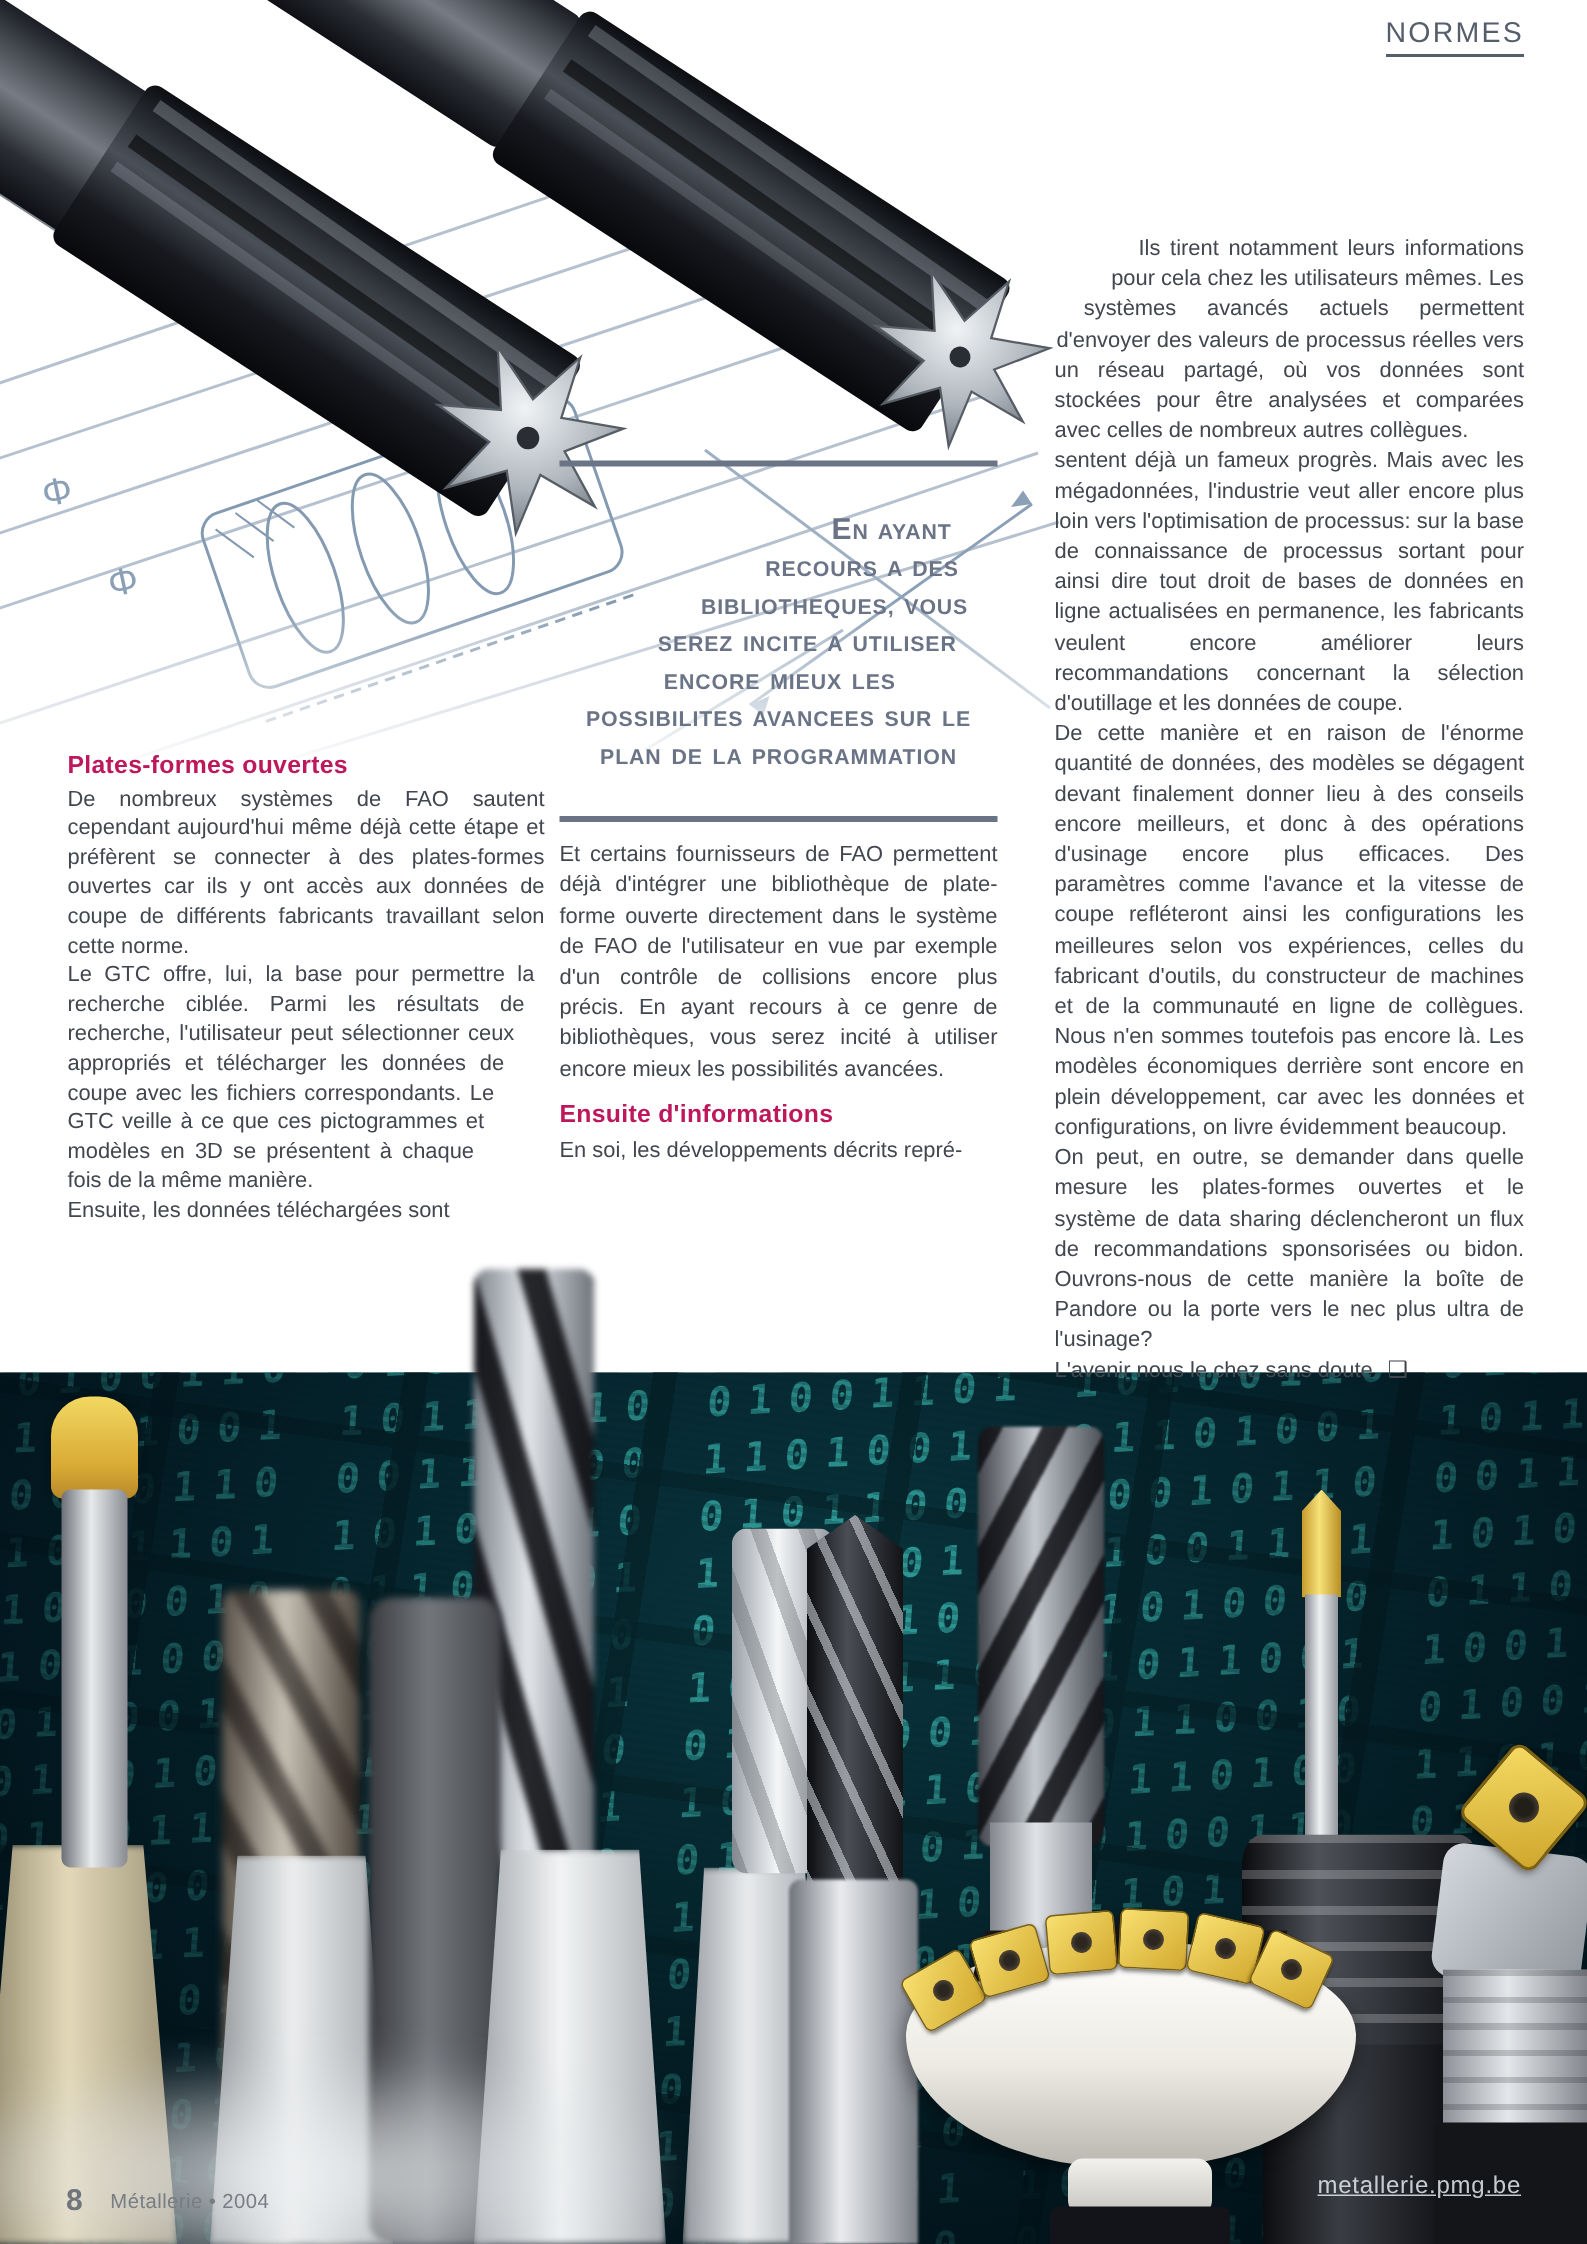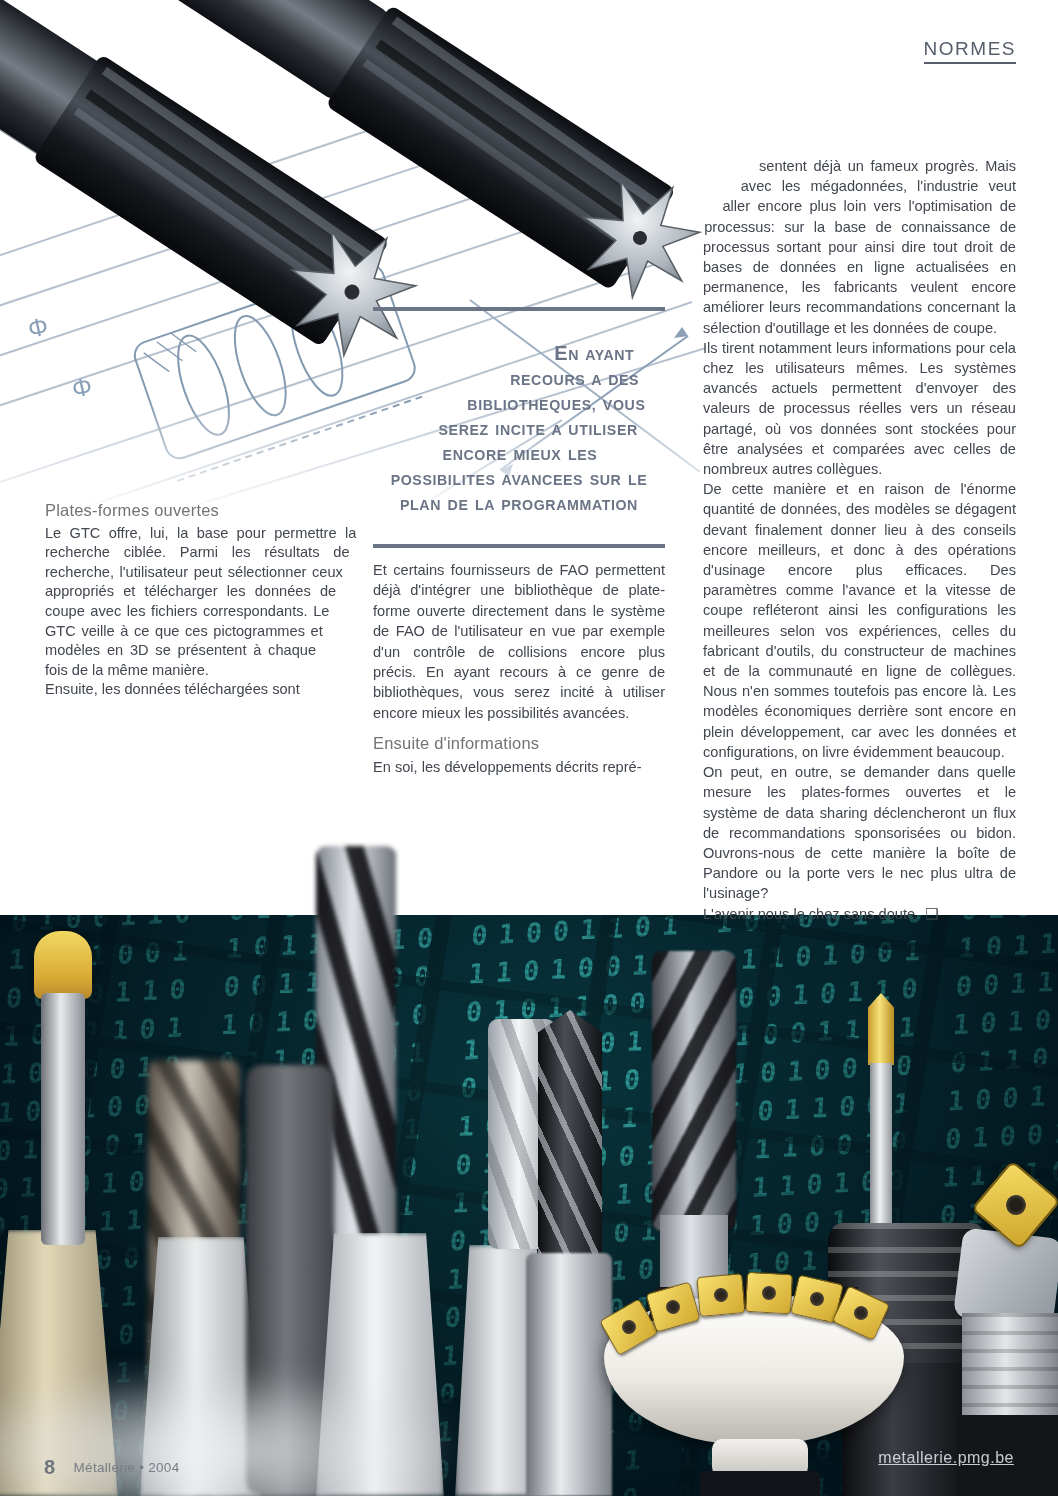--- a/index.html
+++ b/index.html
@@ -1,29 +1,29 @@
 <!DOCTYPE html>
 <html><head>
 <meta charset="utf-8">
 <style>
   html,body{margin:0;padding:0;background:#e8e8e8;}
   .page{position:relative;width:1058px;height:1496px;margin:0 auto;background:#ffffff;overflow:hidden;
         font-family:"Liberation Sans",sans-serif;color:#3f444d;}
   
-  .normes{position:absolute;top:38px;right:42px;font-size:19px;letter-spacing:1.5px;color:#565d6b;
+  .normes{position:absolute;top:12px;right:42px;font-size:19px;letter-spacing:1.5px;color:#565d6b;
           border-bottom:2px solid #565d6b;padding-bottom:2px;font-weight:400;}
   
   .top-photo{position:absolute;left:0;top:0;width:706px;height:515px;z-index:1;}
   
   .col{position:absolute;z-index:3;font-size:14.6px;line-height:19.6px;text-align:justify;color:#41464f;}
   .col p{margin:0;}
   .col-left{left:45px;top:501px;width:318px;}
   .col-mid{left:373px;top:299px;width:292px;line-height:20.4px;}
   .col-right{left:703px;top:156px;width:313px;line-height:20.2px;}
-  h2.art{font-size:16.5px;font-weight:normal;color:#737373;margin:0 0 3px 0;text-align:left;letter-spacing:.2px;}
+  h2.art{font-size:16.5px;font-weight:bold;color:#be185d;margin:0 0 3px 0;text-align:left;letter-spacing:.2px;}
   h2.art2{margin-top:10px;}
   
   .tri-mid{float:left;width:228px;height:150px;shape-outside:polygon(0 0,100% 0,4% 100%);}
   .tri-right{float:left;width:56px;height:62px;shape-outside:polygon(0 0,100% 0,0 100%);}
   .stair-left{float:right;width:74px;height:116px;margin-top:100px;
               shape-outside:polygon(100% 0,0 100%,100% 100%);}
   
   .quote-box{border-top:4px solid #6b7486;border-bottom:4px solid #6b7486;margin:8px 0 12px 0;
              padding:30px 16px 26px 16px;}
   .quote{font-size:14.2px;line-height:25px;font-weight:bold;color:#6b7486;text-align:center;
@@ -217,39 +217,40 @@
       <circle r="7" fill="#2a2d33"></circle>
     </g>
 
     <rect x="0" y="400" width="706" height="115" fill="url(#fadeBottom)"></rect>
   </svg>
 
   <div class="normes">NORMES</div>
 
   <div class="col col-left">
     <h2 class="art">Plates-formes ouvertes</h2>
+    <p>De nombreux systèmes de FAO sautent cependant aujourd'hui même déjà cette étape et préfèrent se connecter à des plates-formes ouvertes car ils y ont accès aux données de coupe de différents fabricants travaillant selon cette norme.</p>
     <div class="stair-left"></div>
     <p>Le GTC offre, lui, la base pour permettre la recherche ciblée. Parmi les résultats de recherche, l'utilisateur peut sélectionner ceux appropriés et télécharger les données de coupe avec les fichiers correspondants. Le GTC veille à ce que ces pictogrammes et modèles en 3D se présentent à chaque fois de la même manière.</p>
     <p>Ensuite, les données téléchargées sont</p>
   </div>
 
   <div class="col col-mid">
     <div class="tri-mid"></div>
     <div class="quote-box">
       <div class="quote">EN AYANT RECOURS A DES BIBLIOTHEQUES, VOUS SEREZ INCITE A UTILISER ENCORE MIEUX LES POSSIBILITES AVANCEES SUR LE PLAN DE LA PROGRAMMATION</div>
     </div>
     <p>Et certains fournisseurs de FAO permettent déjà d'intégrer une bibliothèque de plate-forme ouverte directement dans le système de FAO de l'utilisateur en vue par exemple d'un contrôle de collisions encore plus précis. En ayant recours à ce genre de bibliothèques, vous serez incité à utiliser encore mieux les possibilités avancées.</p>
     <h2 class="art art2">Ensuite d'informations</h2>
     <p>En soi, les développements décrits repré-</p>
   </div>
 
   <div class="col col-right">
     <div class="tri-right"></div>
+    <p>Ils tirent notamment leurs informations pour cela chez les utilisateurs mêmes. Les systèmes avancés actuels permettent d'envoyer des valeurs de processus réelles vers un réseau partagé, où vos données sont stockées pour être analysées et comparées avec celles de nombreux autres collègues.</p>
     <p>sentent déjà un fameux progrès. Mais avec les mégadonnées, l'industrie veut aller encore plus loin vers l'optimisation de processus: sur la base de connaissance de processus sortant pour ainsi dire tout droit de bases de données en ligne actualisées en permanence, les fabricants veulent encore améliorer leurs recommandations concernant la sélection d'outillage et les données de coupe.</p>
-    <p>Ils tirent notamment leurs informations pour cela chez les utilisateurs mêmes. Les systèmes avancés actuels permettent d'envoyer des valeurs de processus réelles vers un réseau partagé, où vos données sont stockées pour être analysées et comparées avec celles de nombreux autres collègues.</p>
     <p>De cette manière et en raison de l'énorme quantité de données, des modèles se dégagent devant finalement donner lieu à des conseils encore meilleurs, et donc à des opérations d'usinage encore plus efficaces. Des paramètres comme l'avance et la vitesse de coupe refléteront ainsi les configurations les meilleures selon vos expériences, celles du fabricant d'outils, du constructeur de machines et de la communauté en ligne de collègues. Nous n'en sommes toutefois pas encore là. Les modèles économiques derrière sont encore en plein développement, car avec les données et configurations, on livre évidemment beaucoup.</p>
     <p>On peut, en outre, se demander dans quelle mesure les plates-formes ouvertes et le système de data sharing déclencheront un flux de recommandations sponsorisées ou bidon. Ouvrons-nous de cette manière la boîte de Pandore ou la porte vers le nec plus ultra de l'usinage?</p>
     <p><span>L'avenir nous le chez sans doute.</span><span class="endmark">❑</span></p>
   </div>
 
   <div class="photo">
     <div class="bgwrap">
       <div class="binary-field">10100110 01011001 10010110 00110100 11010010 01101001 10110010 01001101 10100110 01011001 10010110 00110100 11010010 01101001 10110010 01001101 10100110 01011001 10010110 00110100 11010010 01101001 10110010 01001101 10100110 01011001 10010110 00110100 11010010 01101001 10110010 01001101 10100110 01011001 10010110 00110100 11010010 01101001 10110010 01001101 10100110 01011001 10010110 00110100 11010010 01101001 10110010 01001101 10100110 01011001 10010110 00110100 11010010 01101001 10110010 01001101 10100110 01011001 10010110 00110100 11010010 01101001 10110010 01001101 10100110 01011001 10010110 00110100 11010010 01101001 10110010 01001101 10100110 01011001 10010110 00110100 11010010 01101001 10110010 01001101 10100110 01011001 10010110 00110100 11010010 01101001 10110010 01001101 10100110 01011001 10010110 00110100 11010010 01101001 10110010 01001101 10100110 01011001 10010110 00110100 11010010 01101001 10110010 01001101 10100110 01011001 10010110 00110100 11010010 01101001 10110010 01001101 10100110 01011001 10010110 00110100 11010010 01101001 10110010 01001101 10100110 01011001 10010110 00110100 11010010 01101001 10110010 01001101 10100110 01011001 10010110 00110100 11010010 01101001 10110010 01001101 10100110 01011001 10010110 00110100 11010010 01101001 10110010 01001101 10100110 01011001 10010110 00110100 11010010 01101001 10110010 01001101 10100110 01011001 10010110 00110100 11010010 01101001 10110010 01001101 10100110 01011001 10010110 00110100 11010010 01101001 10110010 01001101 10100110 01011001 10010110 00110100 11010010 01101001 10110010 01001101 10100110 01011001 10010110 00110100 11010010 01101001 10110010 01001101 10100110 01011001 10010110 00110100 11010010 01101001 10110010 01001101 10100110 01011001 10010110 00110100 11010010 01101001 10110010 01001101 10100110 01011001 10010110 00110100 11010010 01101001 10110010 01001101 10100110 01011001 10010110 00110100 11010010 01101001 10110010 01001101 10100110 01011001 10010110 00110100 11010010 01101001 10110010 01001101 10100110 01011001 10010110 00110100 11010010 01101001 10110010 01001101 10100110 01011001 10010110 00110100 11010010 01101001 10110010 01001101 </div>
       <div class="seams"></div>
       <div class="vignette"></div>

